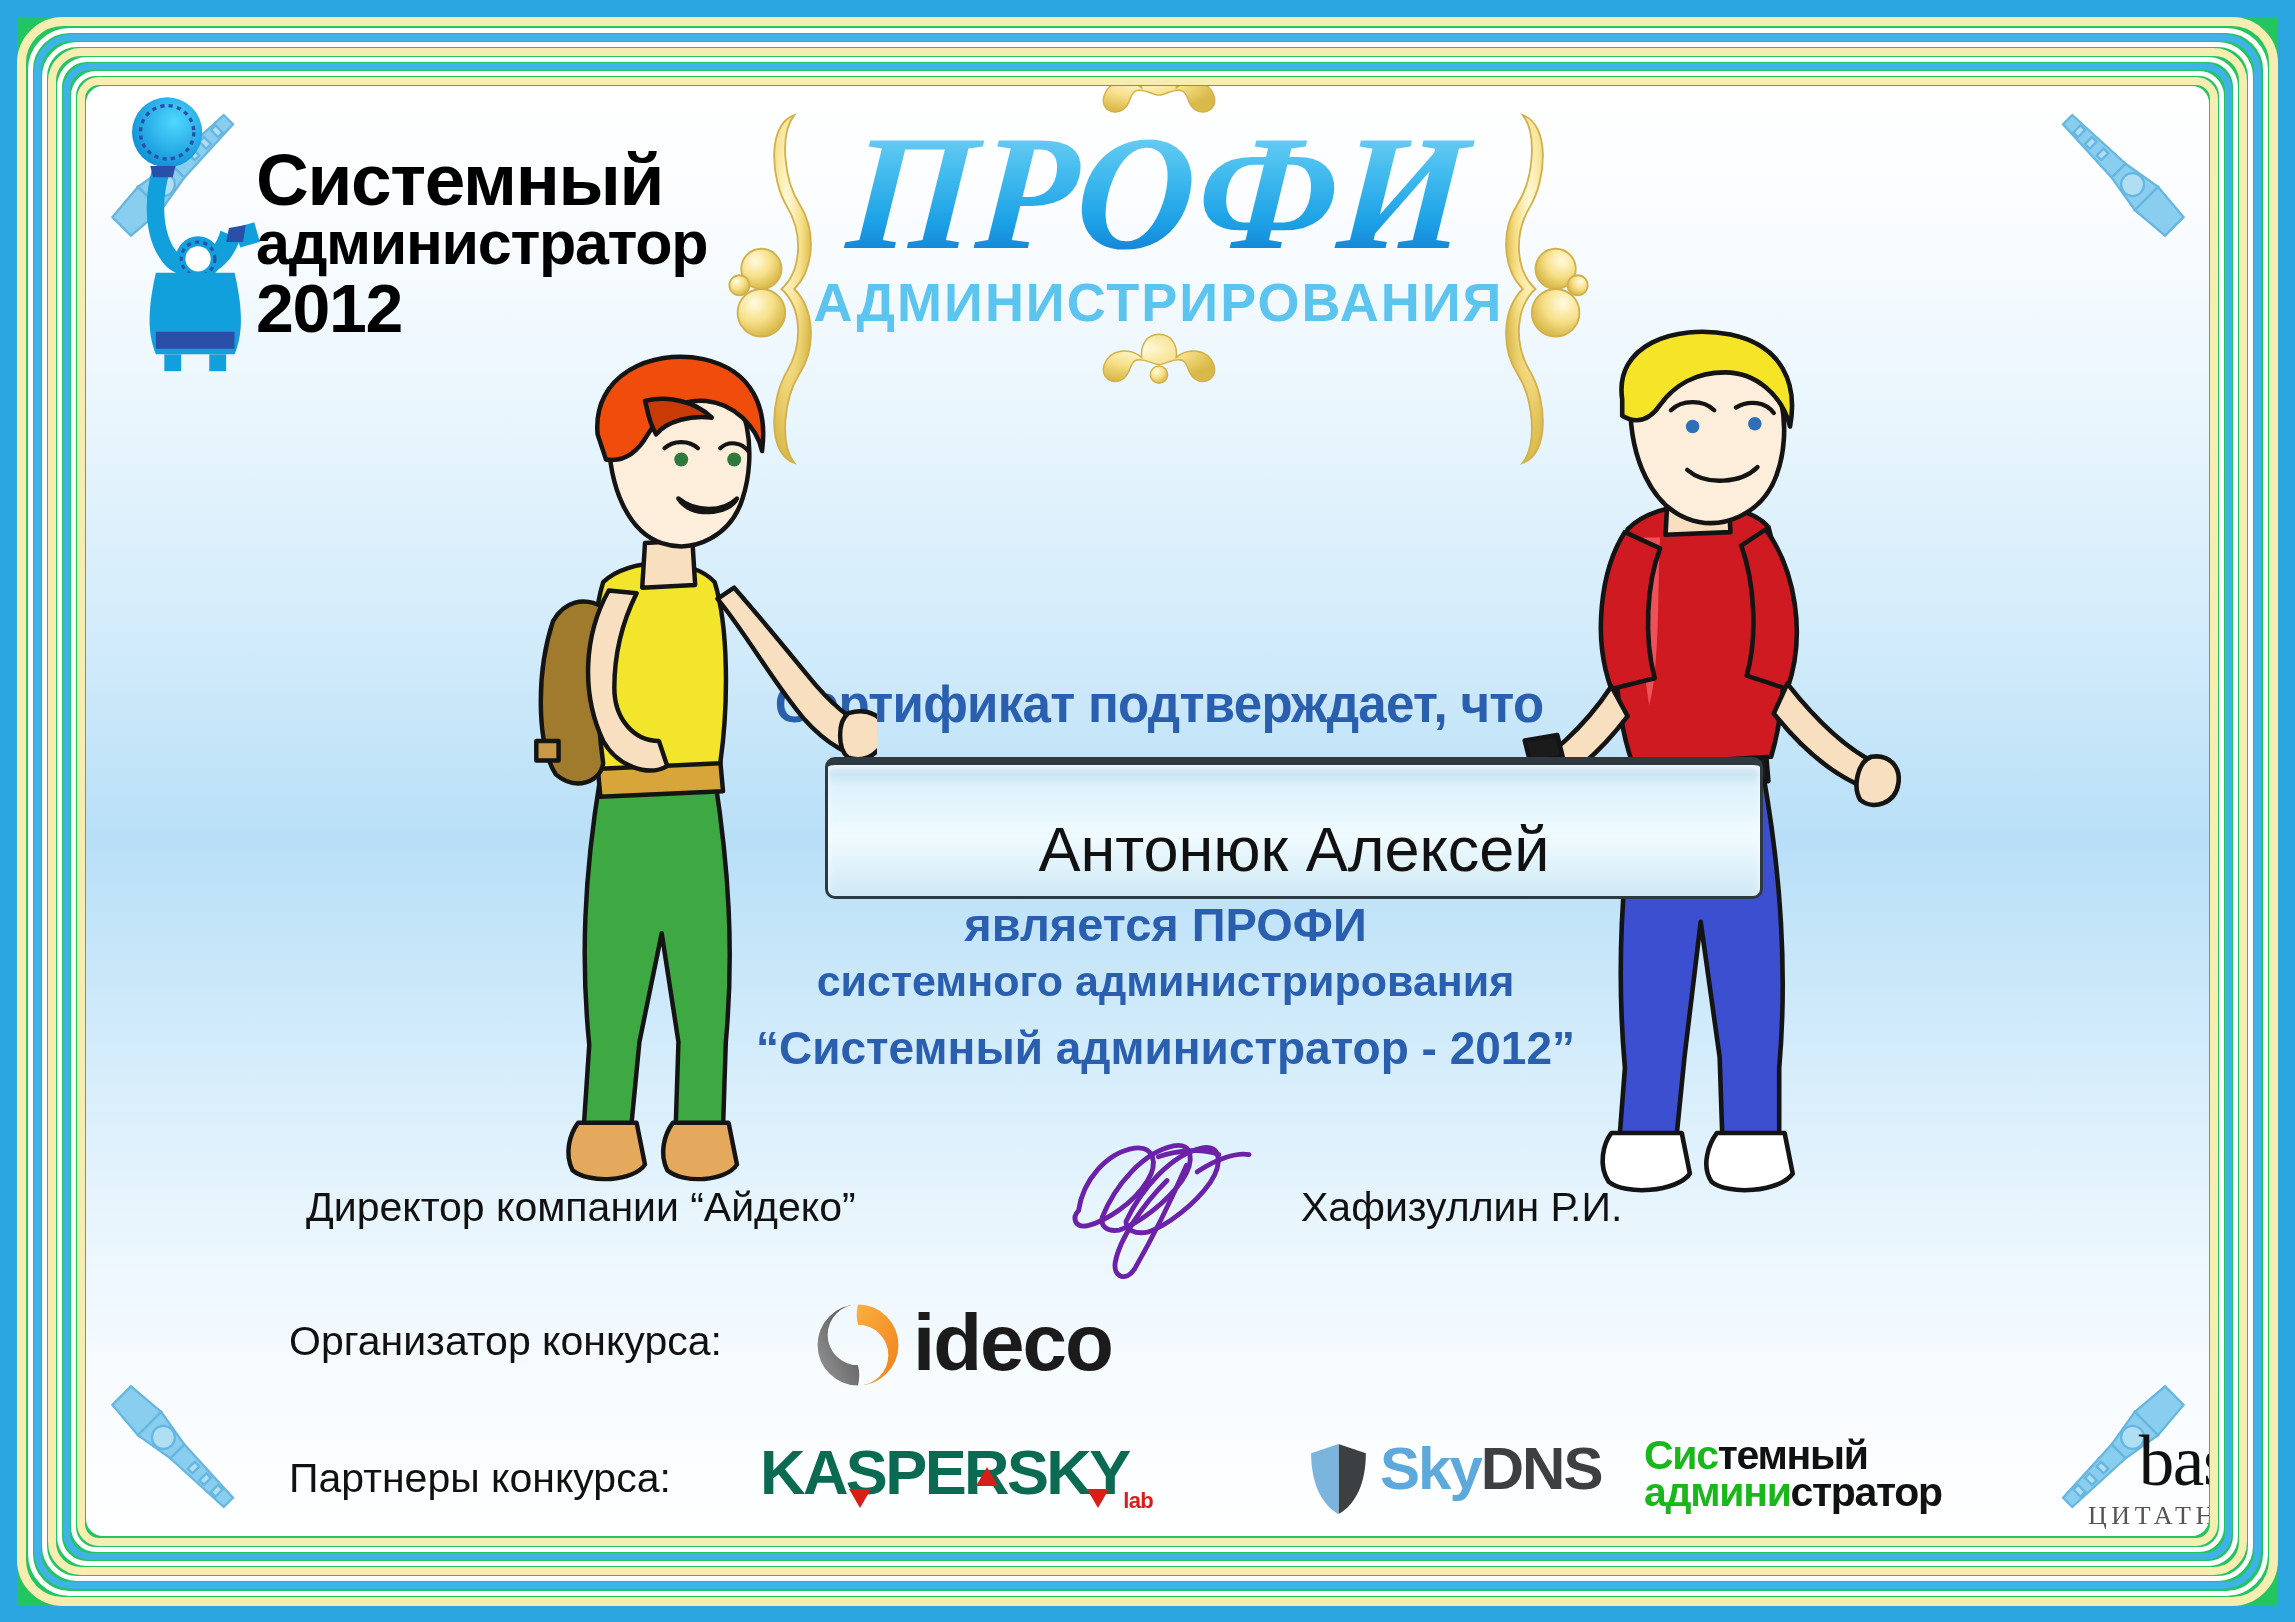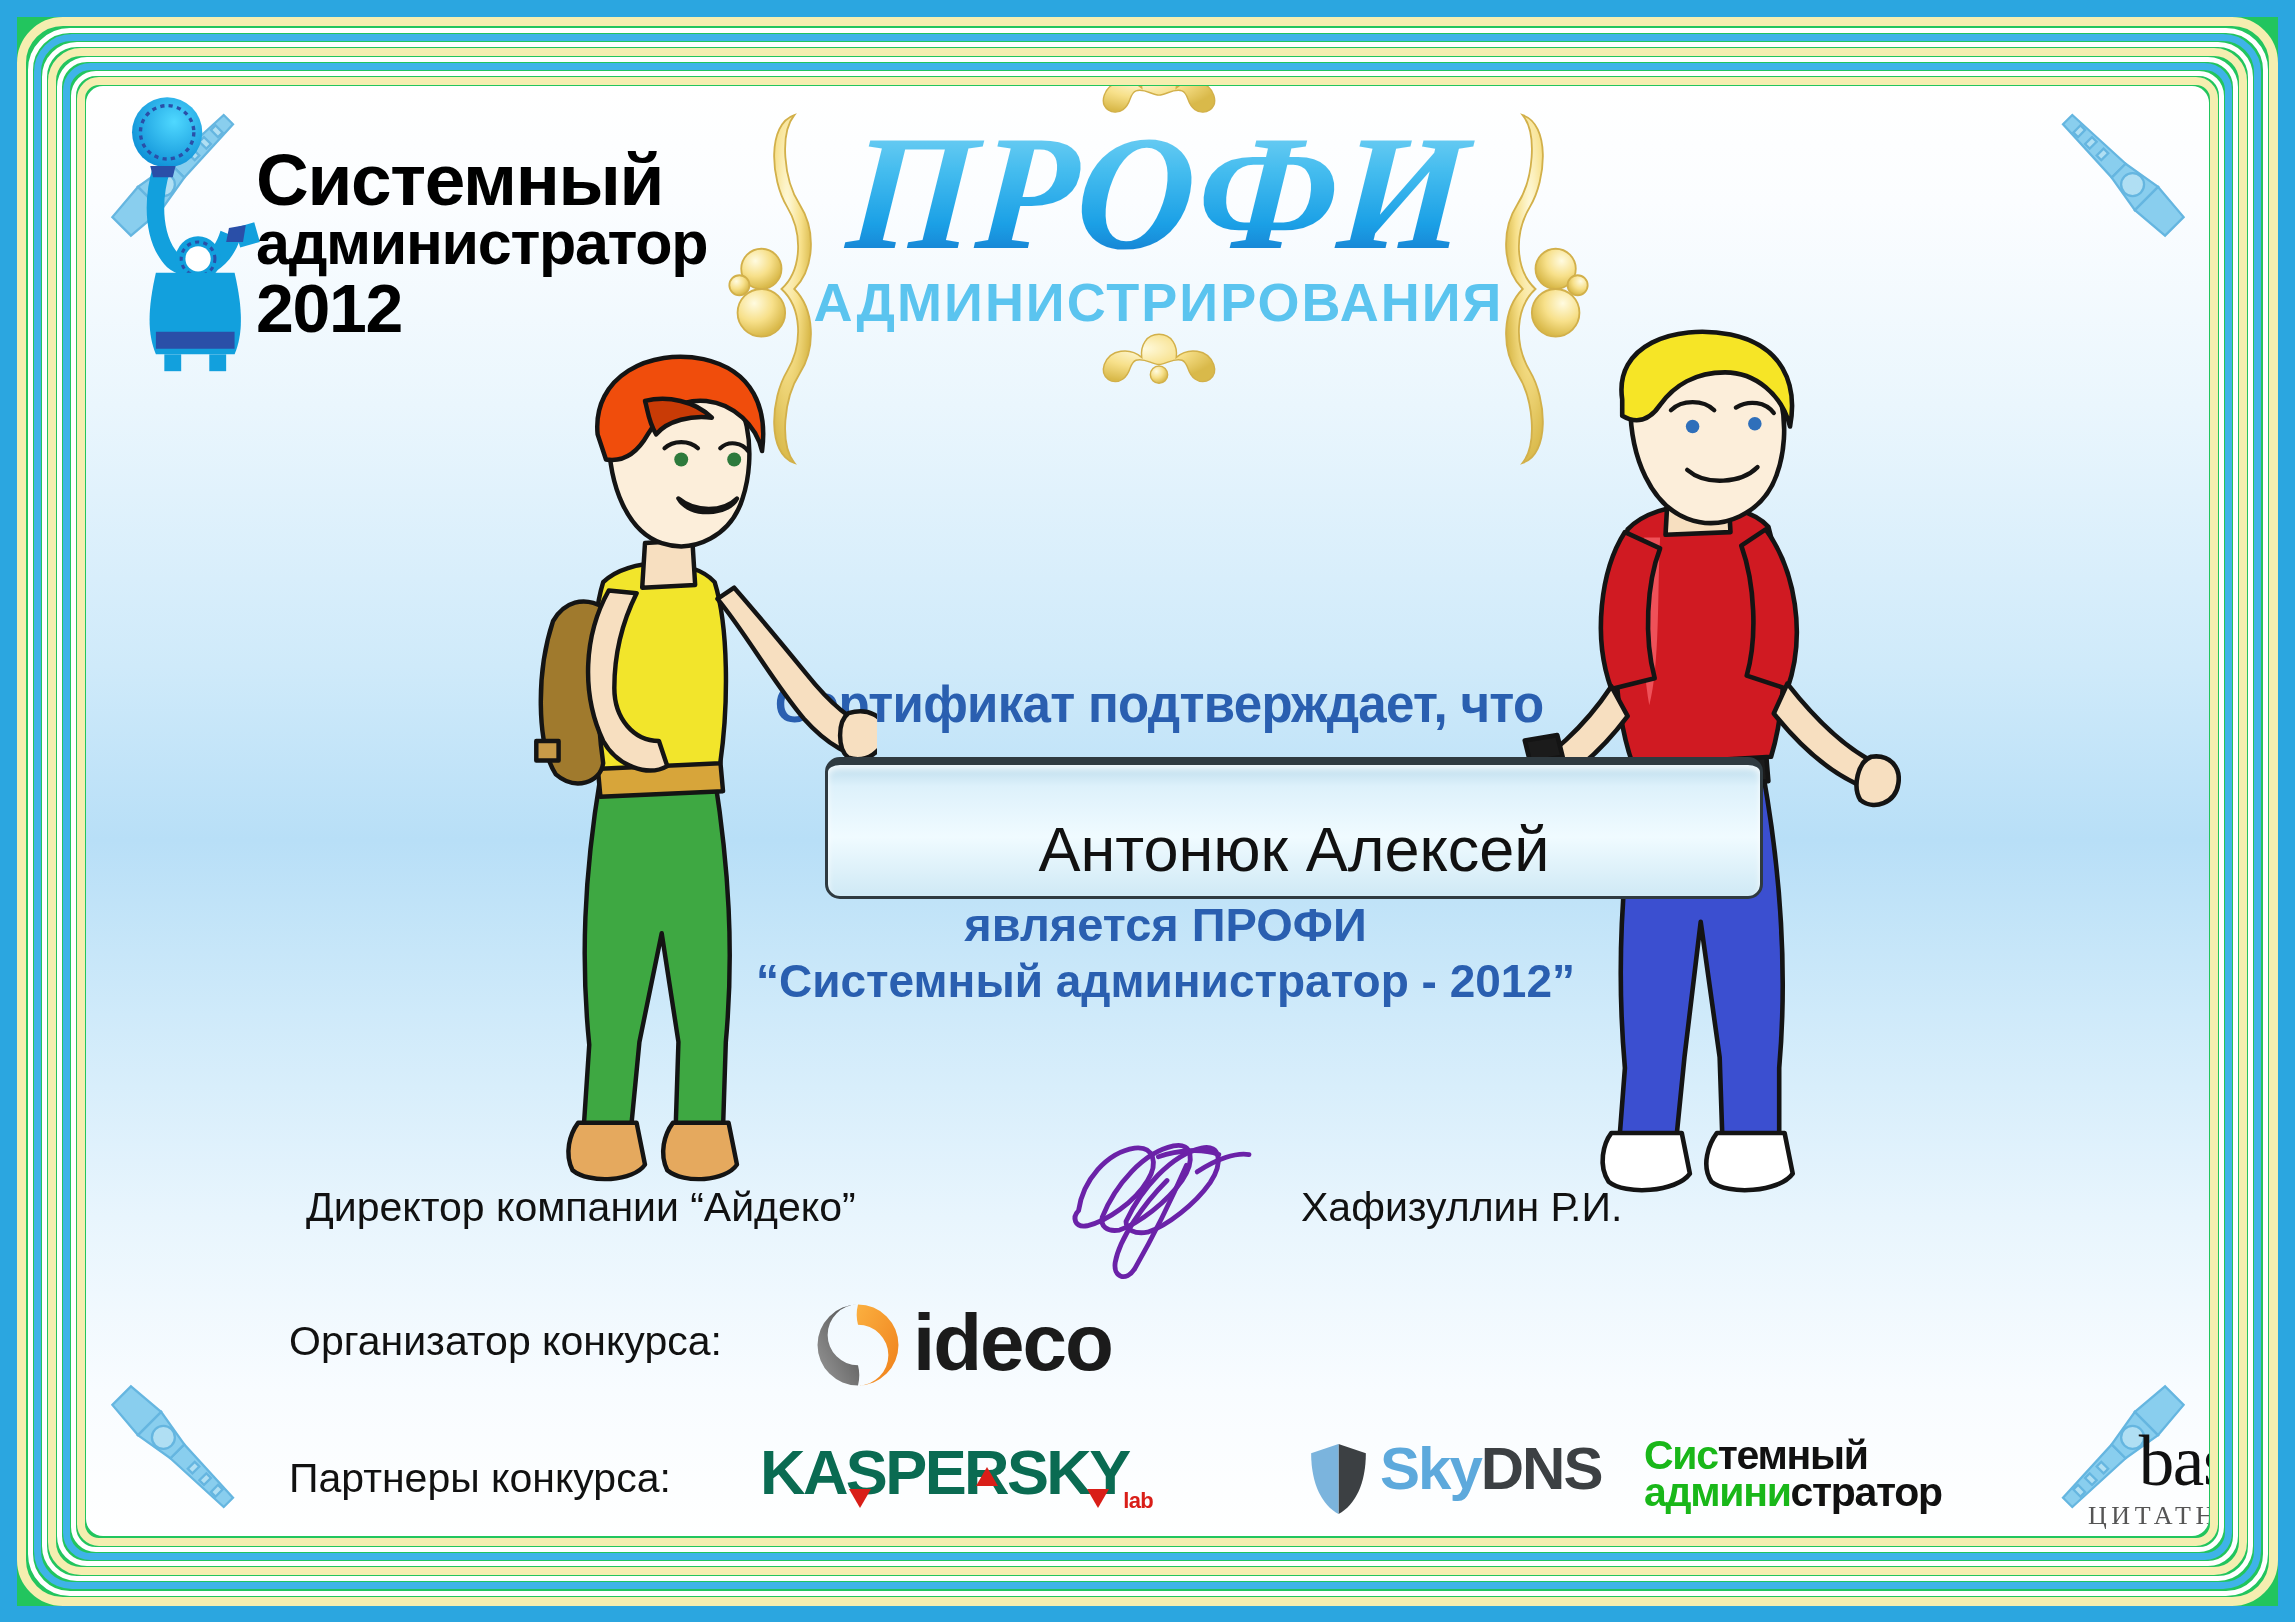--- a/index.html
+++ b/index.html
@@ -158,21 +158,21 @@
     letter-spacing: -0.7px;
   }
 
   
   #name-plate {
     position: absolute;
     left: 196px;
     top: 213px;
     width: 932px;
     height: 131px;
-    border-radius: 15px;
+    border-radius: 10px;
     border: 3.3px solid #2f3a40;
     border-top-width: 8.5px;
     background: linear-gradient(to bottom, #bcdcec 0%, #ddf1fb 16%, #f0fbff 55%, #cfe9f5 100%);
     box-shadow: inset 0 3.9px 6.5px rgba(255,255,255,.85);
   }
   #name-plate-wrap {
     position: absolute;
     left: 543px;
     top: 458px;
     width: 1324px;
@@ -550,20 +550,21 @@
     </svg>
 
     <div id="name-plate-wrap">
       <div id="name-plate">
         <div id="name-value">Антонюк Алексей</div>
       </div>
     </div>
 
     <div id="body-block">
       <div id="body-l1">является ПРОФИ</div>
+      <div id="body-l2">системного администрирования</div>
       <div id="body-l4">“Системный администратор - 2012”</div>
     </div>
 
     <div id="signature-row">
       <div id="director-label">Директор компании “Айдеко”</div>
       <svg id="signature-mark" viewBox="0 0 200 140">
         <g fill="none" stroke="#6b22a8" stroke-width="4.5" stroke-linecap="round" stroke-linejoin="round">
           <path d="M18 72 C22 44 44 18 70 14 C88 12 92 28 82 44 C70 64 44 82 26 86 C14 88 12 78 18 72 Z"></path>
           <path d="M40 78 C52 48 78 18 106 12 C124 8 126 26 114 44 C100 64 74 84 56 90 C44 92 38 86 40 78 Z"></path>
           <path d="M62 82 C76 52 104 20 132 14 C150 10 152 28 140 46 C126 66 100 86 82 92 C70 94 62 90 62 82 Z"></path>

